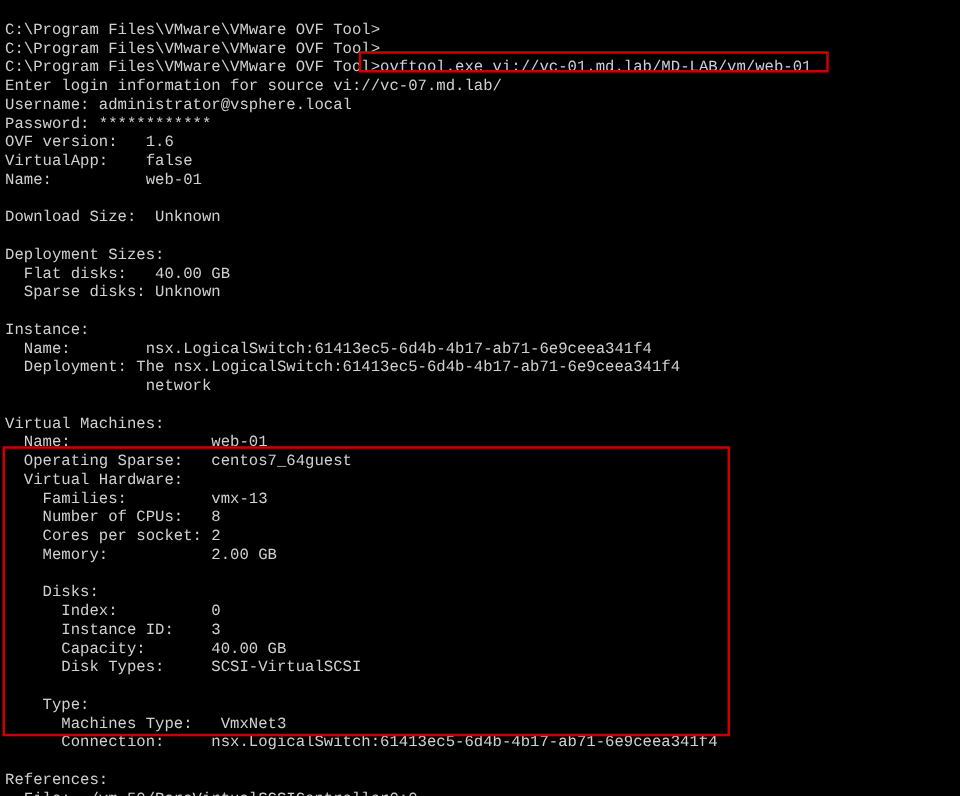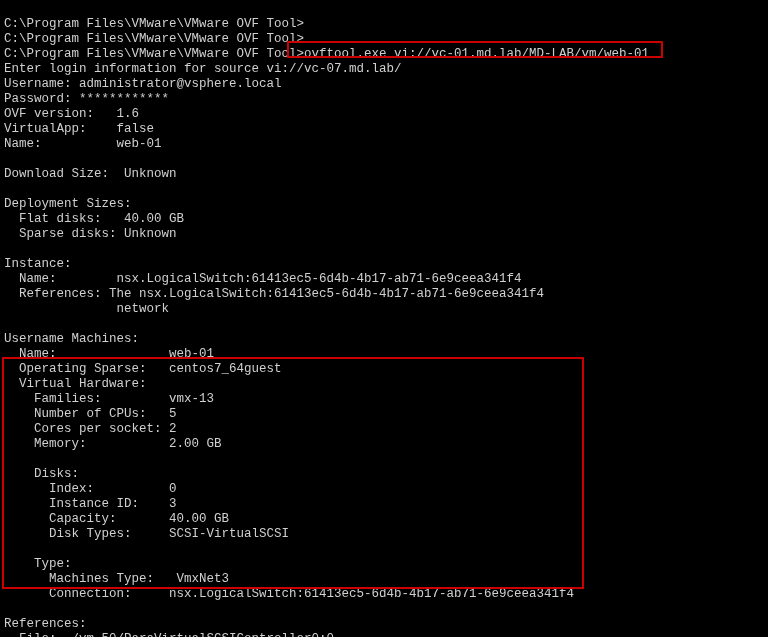--- a/index.html
+++ b/index.html
@@ -56,29 +56,29 @@
 <span data-bind="lines.l09">Name:          web-01</span>
 
 <span data-bind="lines.l11">Download Size:  Unknown</span>
 
 <span data-bind="lines.l13">Deployment Sizes:</span>
 <span data-bind="lines.l14">  Flat disks:   40.00 GB</span>
 <span data-bind="lines.l15">  Sparse disks: Unknown</span>
 
 <span data-bind="lines.l17">Instance:</span>
 <span data-bind="lines.l18">  Name:        nsx.LogicalSwitch:61413ec5-6d4b-4b17-ab71-6e9ceea341f4</span>
-<span data-bind="lines.l19">  References: The nsx.LogicalSwitch:61413ec5-6d4b-4b17-ab71-6e9ceea341f4</span>
+<span data-bind="lines.l19">  Deployment: The nsx.LogicalSwitch:61413ec5-6d4b-4b17-ab71-6e9ceea341f4</span>
 <span data-bind="lines.l20">               network</span>
 
-<span data-bind="lines.l22">Username Machines:</span>
+<span data-bind="lines.l22">Virtual Machines:</span>
 <span data-bind="lines.l23">  Name:               web-01</span>
 <span data-bind="lines.l24">  Operating Sparse:   centos7_64guest</span>
 <span data-bind="lines.l25">  Virtual Hardware:</span>
 <span data-bind="lines.l26">    Families:         vmx-13</span>
-<span data-bind="lines.l27">    Number of CPUs:   5</span>
+<span data-bind="lines.l27">    Number of CPUs:   8</span>
 <span data-bind="lines.l28">    Cores per socket: 2</span>
 <span data-bind="lines.l29">    Memory:           2.00 GB</span>
 
 <span data-bind="lines.l31">    Disks:</span>
 <span data-bind="lines.l32">      Index:          0</span>
 <span data-bind="lines.l33">      Instance ID:    3</span>
 <span data-bind="lines.l34">      Capacity:       40.00 GB</span>
 <span data-bind="lines.l35">      Disk Types:     SCSI-VirtualSCSI</span>
 
 <span data-bind="lines.l37">    Type:</span>

